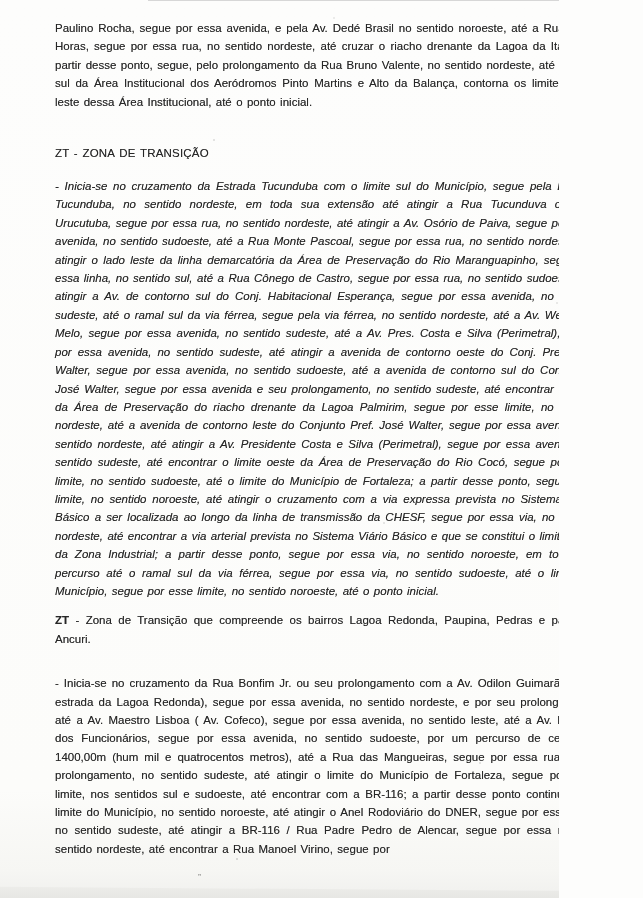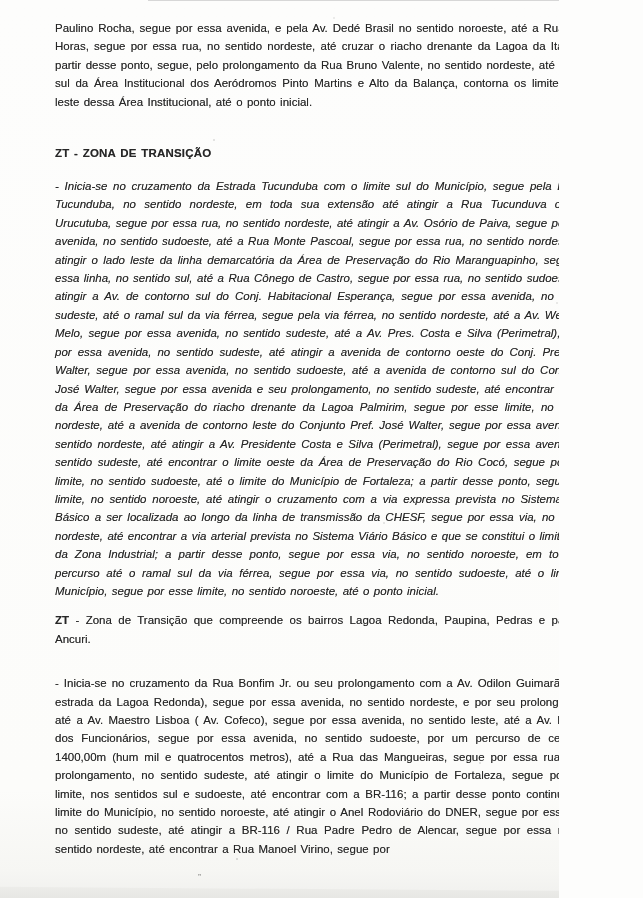--- a/index.html
+++ b/index.html
@@ -19,21 +19,21 @@
   .content{
     position:absolute;left:55px;top:19px;width:542px;
     color:#272727;
     font-size:11.5px;line-height:18.4px;
     text-align:justify;word-spacing:1.2px;
     text-shadow:0 0 0.3px rgba(45,45,45,0.55);
   }
   .para{margin:0;}
   .p-intro{margin-bottom:33px;}
   .heading{
-    font-size:11.5px;line-height:18px;font-weight:bold;
+    font-size:11.5px;line-height:18px;font-weight:normal;
     margin:0 0 15px;letter-spacing:0.2px;text-align:left;
   }
   .p-zone1-desc{margin-bottom:13px;}
   .p-zone1-bound{margin-bottom:11px;font-style:italic;}
   .p-zone2-desc{margin-bottom:26px;}
   .p-zone2-bound{margin-bottom:0;}
   .zone-label{font-weight:bold;}
   .speckles{
     position:absolute;top:0;left:0;width:2px;height:2px;background:transparent;
     box-shadow:

